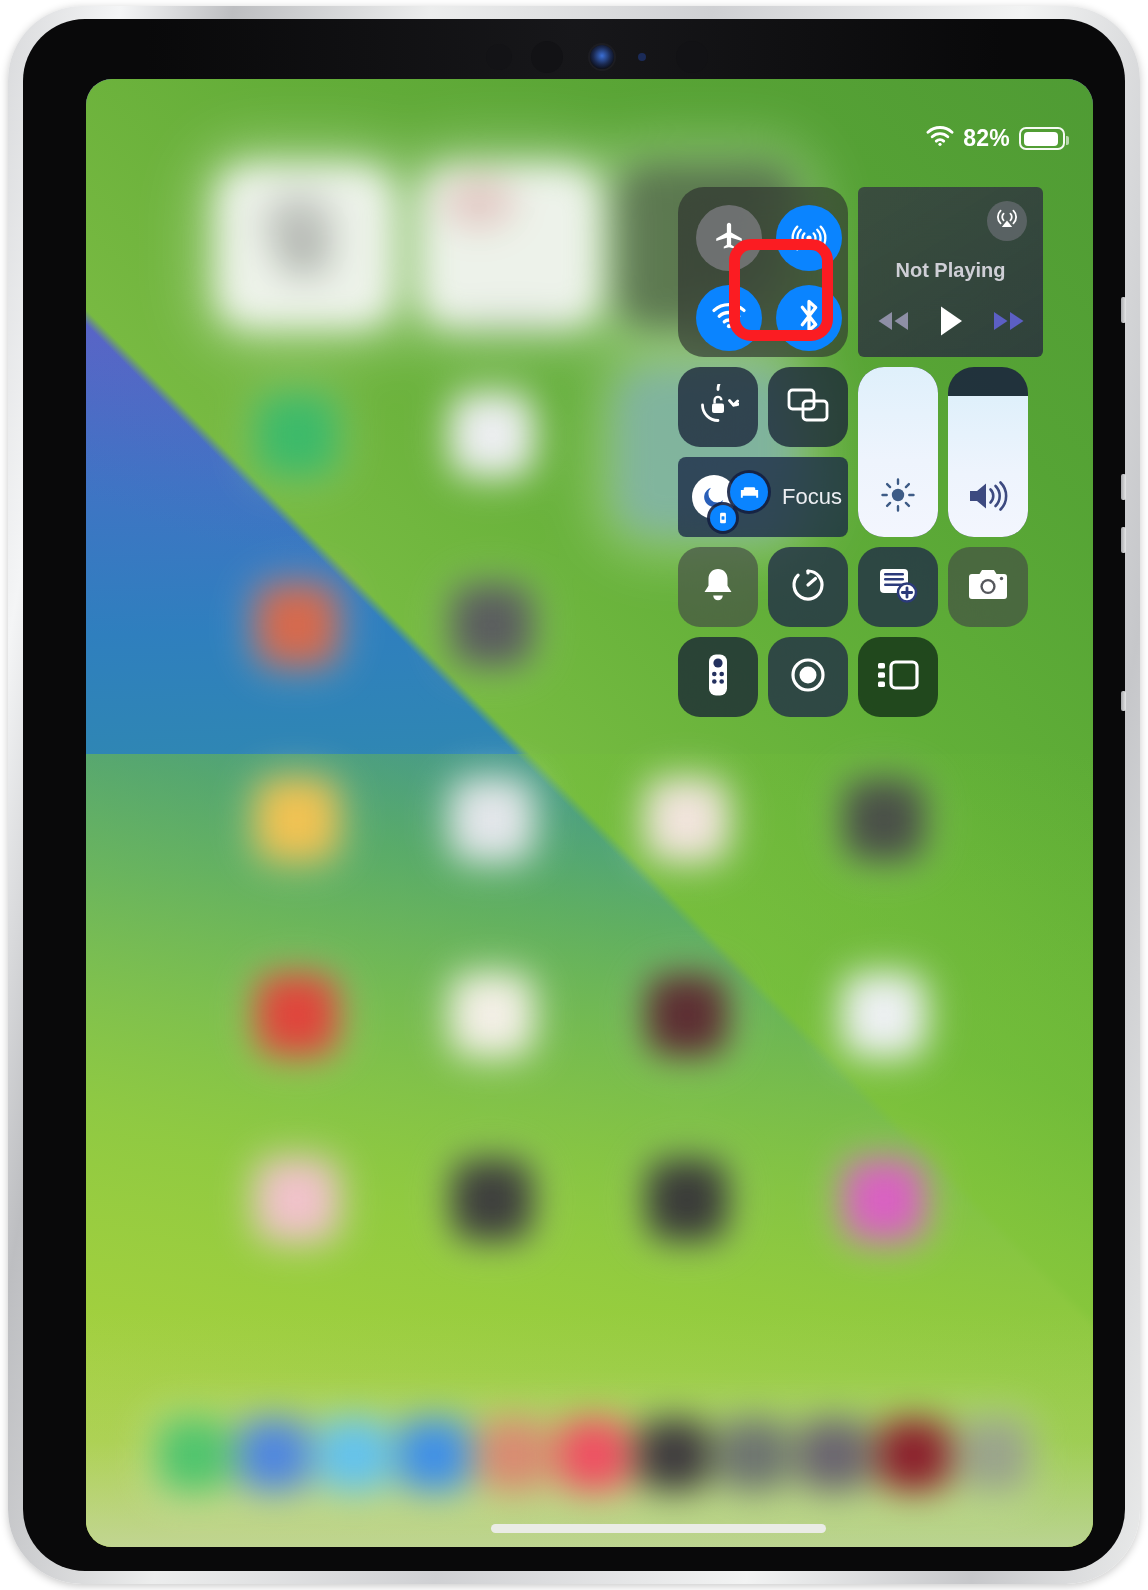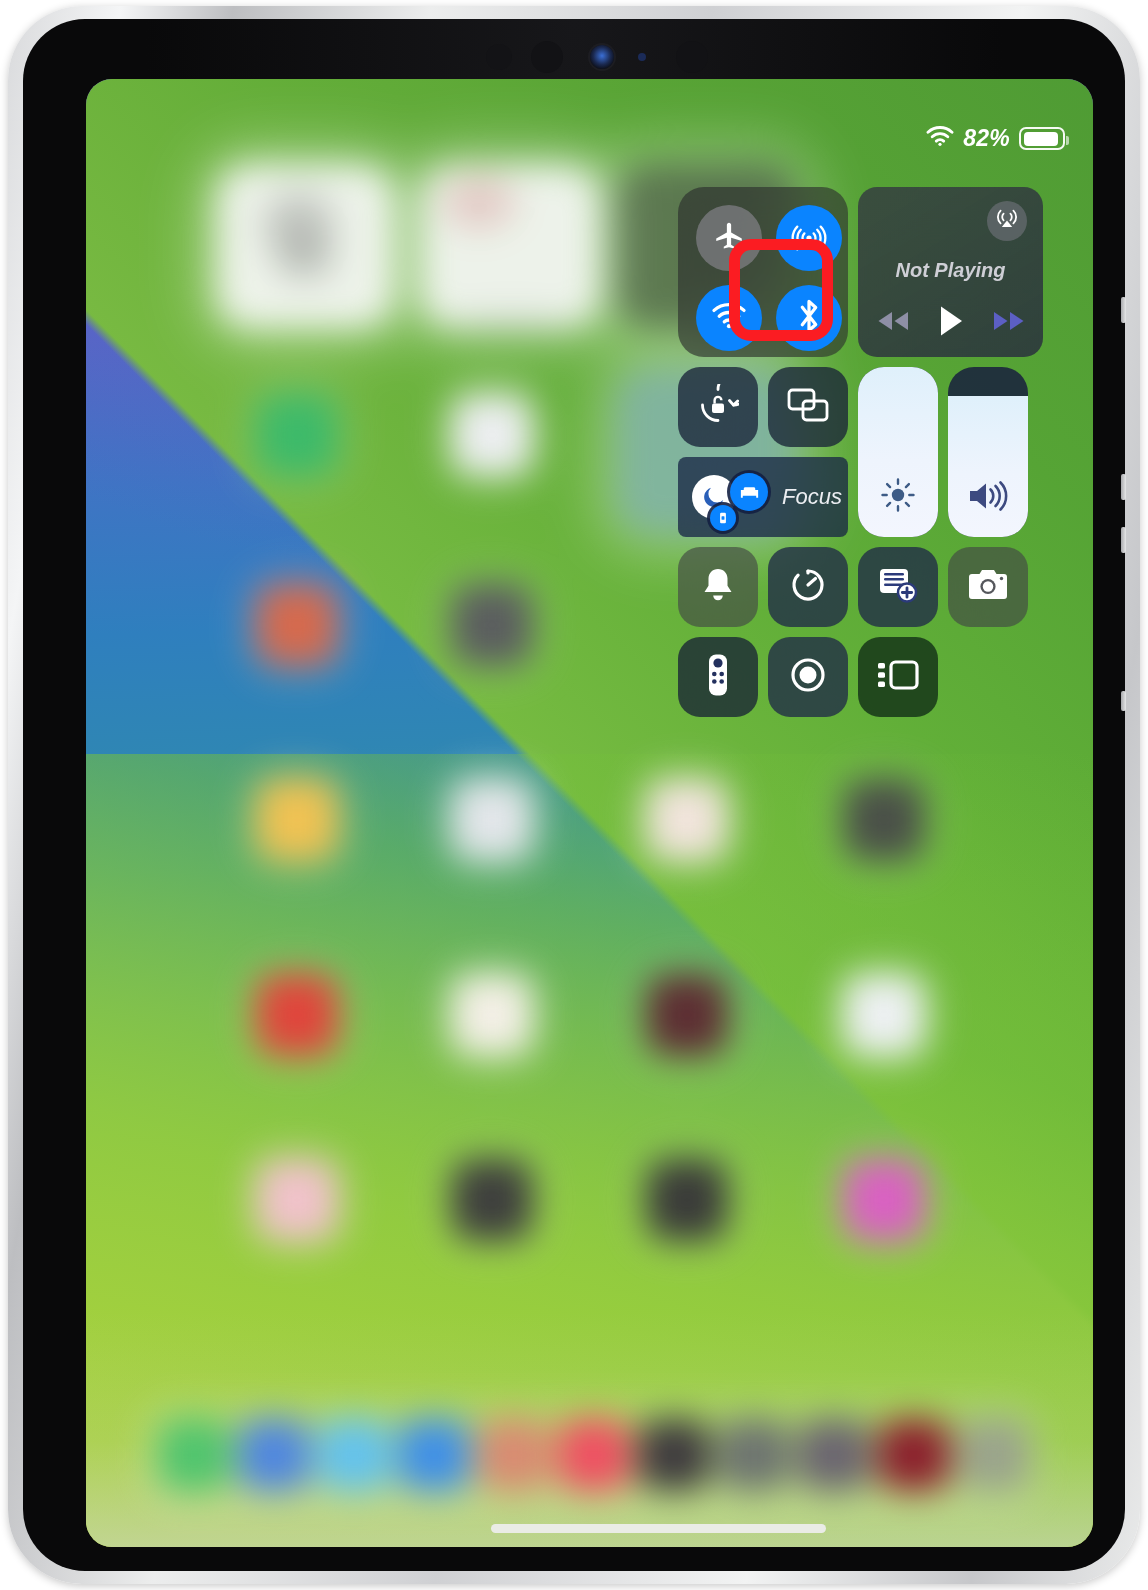--- a/index.html
+++ b/index.html
@@ -4,21 +4,21 @@
 <style>
   html,body{margin:0;padding:0;background:#fff;}
   body{width:1148px;height:1590px;overflow:hidden;font-family:"Liberation Sans",sans-serif;}
 
   .stage{position:relative;width:1148px;height:1590px;background:#ffffff;}
 
   
   .device{position:absolute;left:8px;top:6px;width:1132px;height:1578px;
     border-radius:74px;
     background:linear-gradient(100deg,#d9dadc 0%,#f4f5f6 8%,#bdbec1 16%,#eceded 30%,#cfd0d3 50%,#f2f3f3 72%,#c6c7ca 88%,#e9eaea 100%);
-    box-shadow:0 2px 8px rgba(0,0,0,.22);font-style:italic;}
+    box-shadow:0 2px 8px rgba(0,0,0,.22);}
   .bezel{position:absolute;left:15px;top:13px;width:1102px;height:1552px;
     border-radius:62px;background:#0b0b0c;
     background-image:radial-gradient(ellipse at 50% 0%,#17171a 0%,#09090a 55%);}
   .screen{position:absolute;left:63px;top:60px;width:1007px;height:1468px;
     border-radius:26px;overflow:hidden;}
 
   
   .sidebtn{position:absolute;right:-1px;width:5px;border-radius:2px;
     background:linear-gradient(90deg,#a9aaad,#e6e7e8);}
   .sb1{top:278px;height:26px;}
@@ -82,21 +82,21 @@
   .connect{width:170px;height:170px;position:relative;}
   .circ{position:absolute;width:66px;height:66px;border-radius:50%;
     display:flex;align-items:center;justify-content:center;}
   .c-air{left:18px;top:18px;background:rgba(124,124,128,.78);}
   .c-drop{left:98px;top:18px;background:#0a84ff;}
   .c-wifi{left:18px;top:98px;background:#0a84ff;}
   .c-bt{left:98px;top:98px;background:#0a84ff;}
 
   .media{width:185px;height:170px;position:relative;
     background:linear-gradient(150deg,rgba(48,46,66,.72),rgba(37,38,62,.78));
-    backdrop-filter:blur(30px);border-radius:19px;}
+    backdrop-filter:blur(30px);border-radius:6px;}
   .airplay{position:absolute;right:16px;top:14px;width:40px;height:40px;border-radius:50%;
     background:rgba(120,120,132,.55);display:flex;align-items:center;justify-content:center;}
   .nowtitle{position:absolute;left:0;right:0;top:72px;text-align:center;color:#cfcfd6;
     font-size:20px;font-weight:600;}
   .transport{position:absolute;left:0;right:0;top:118px;display:flex;align-items:center;
     justify-content:center;gap:28px;}
 
   .sq{width:80px;height:80px;border-radius:22px;display:flex;align-items:center;justify-content:center;}
   .sq-dk{background:rgba(20,28,52,.74);backdrop-filter:blur(26px);}
   .sq-nv{background:rgba(26,32,72,.72);backdrop-filter:blur(26px);}

